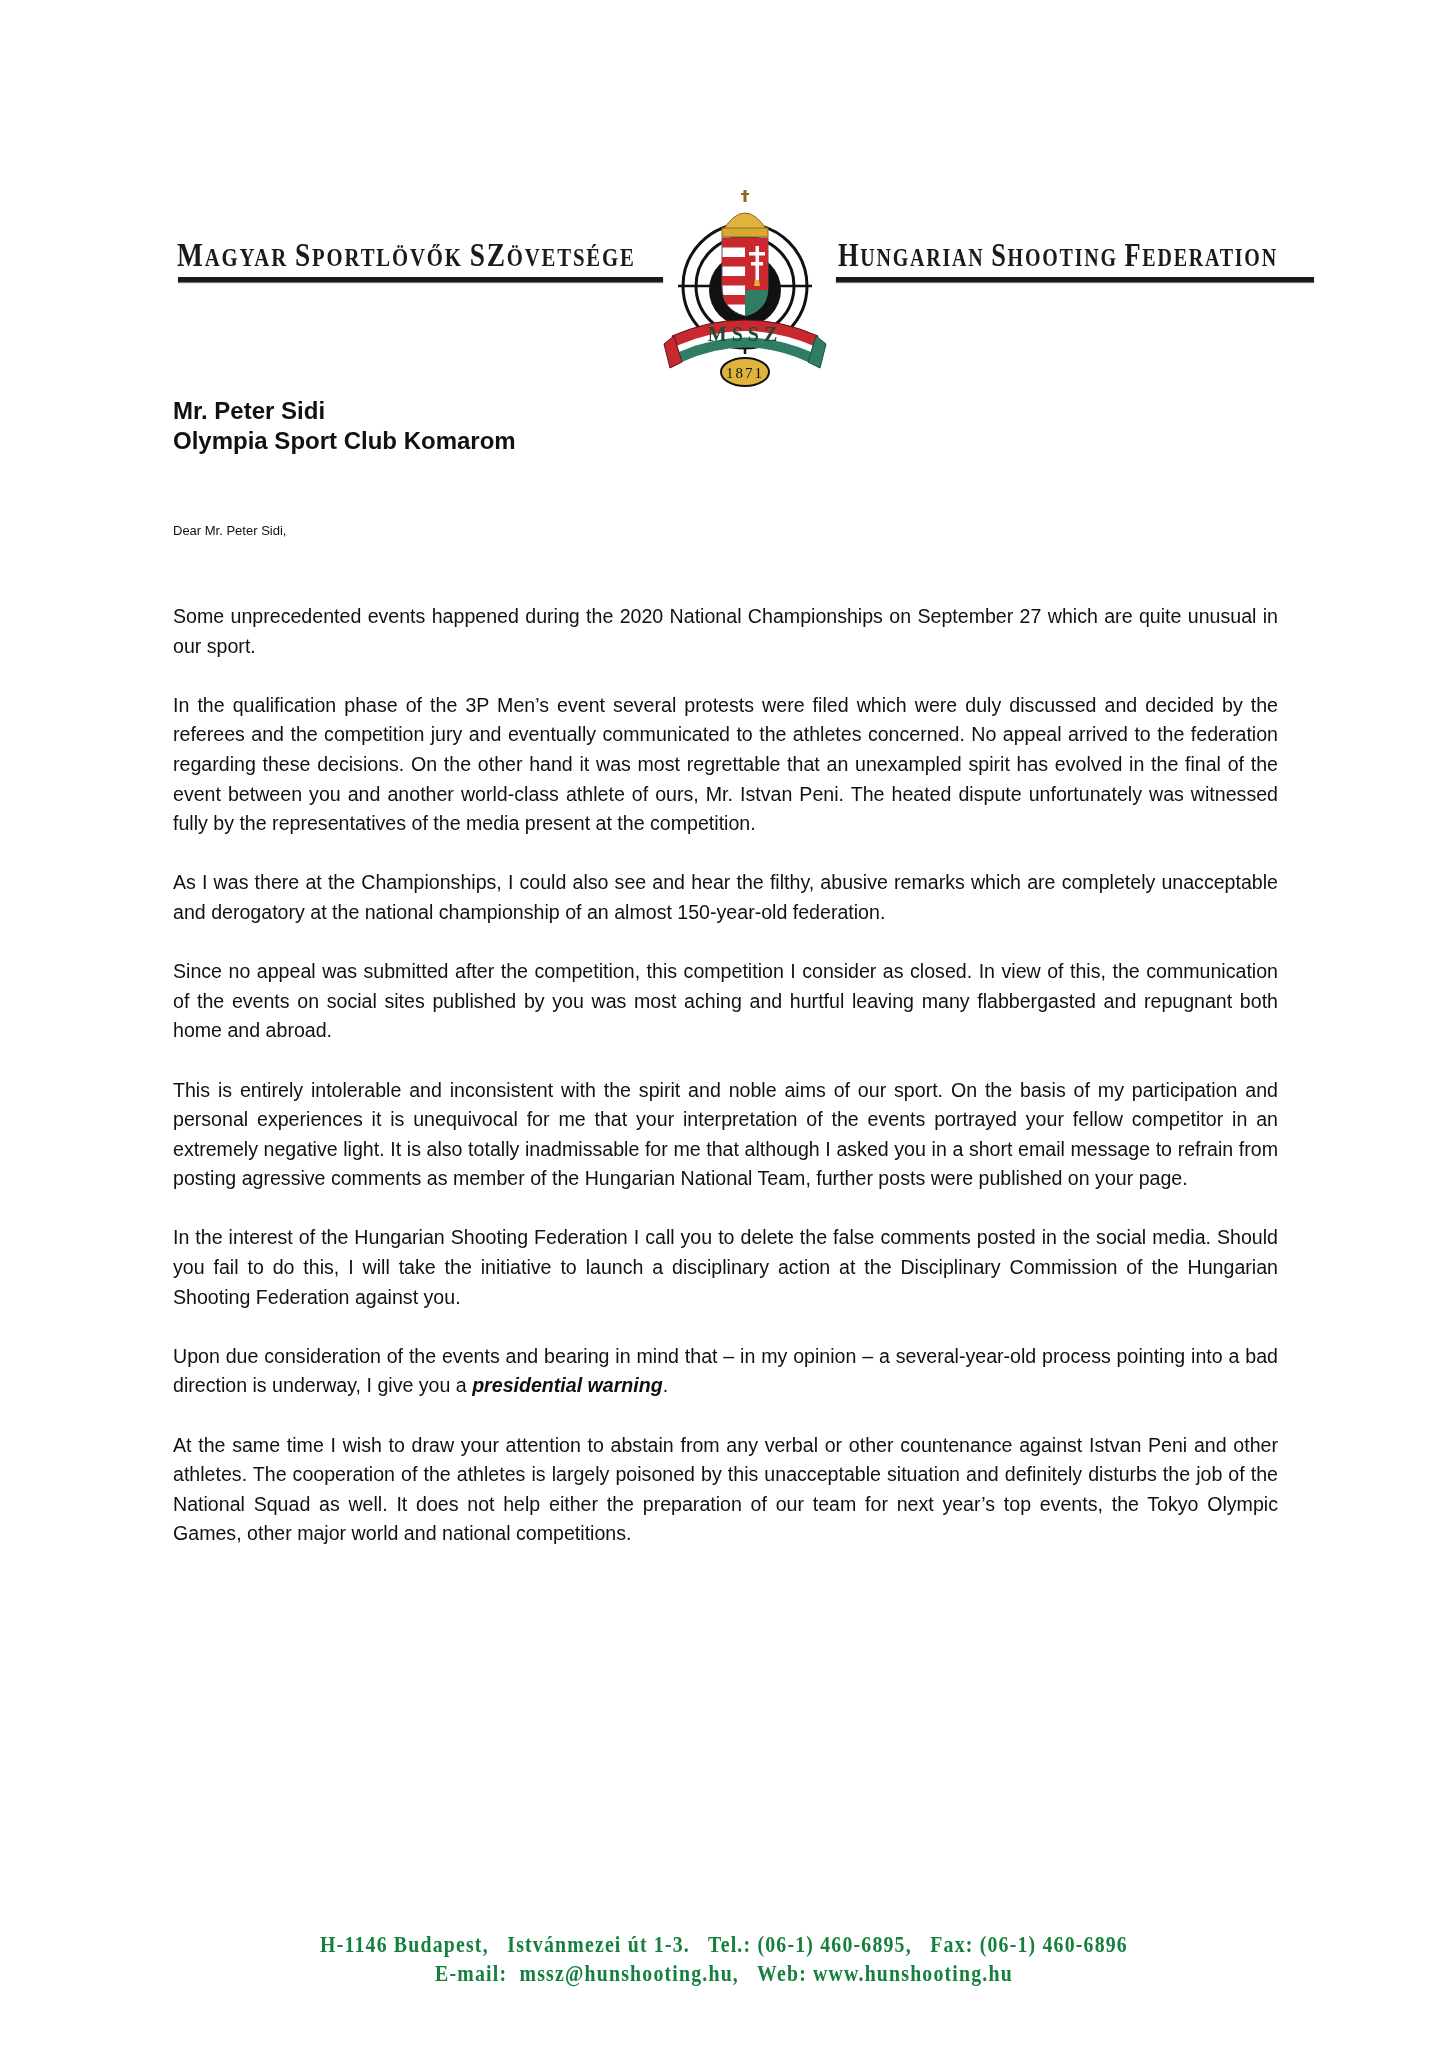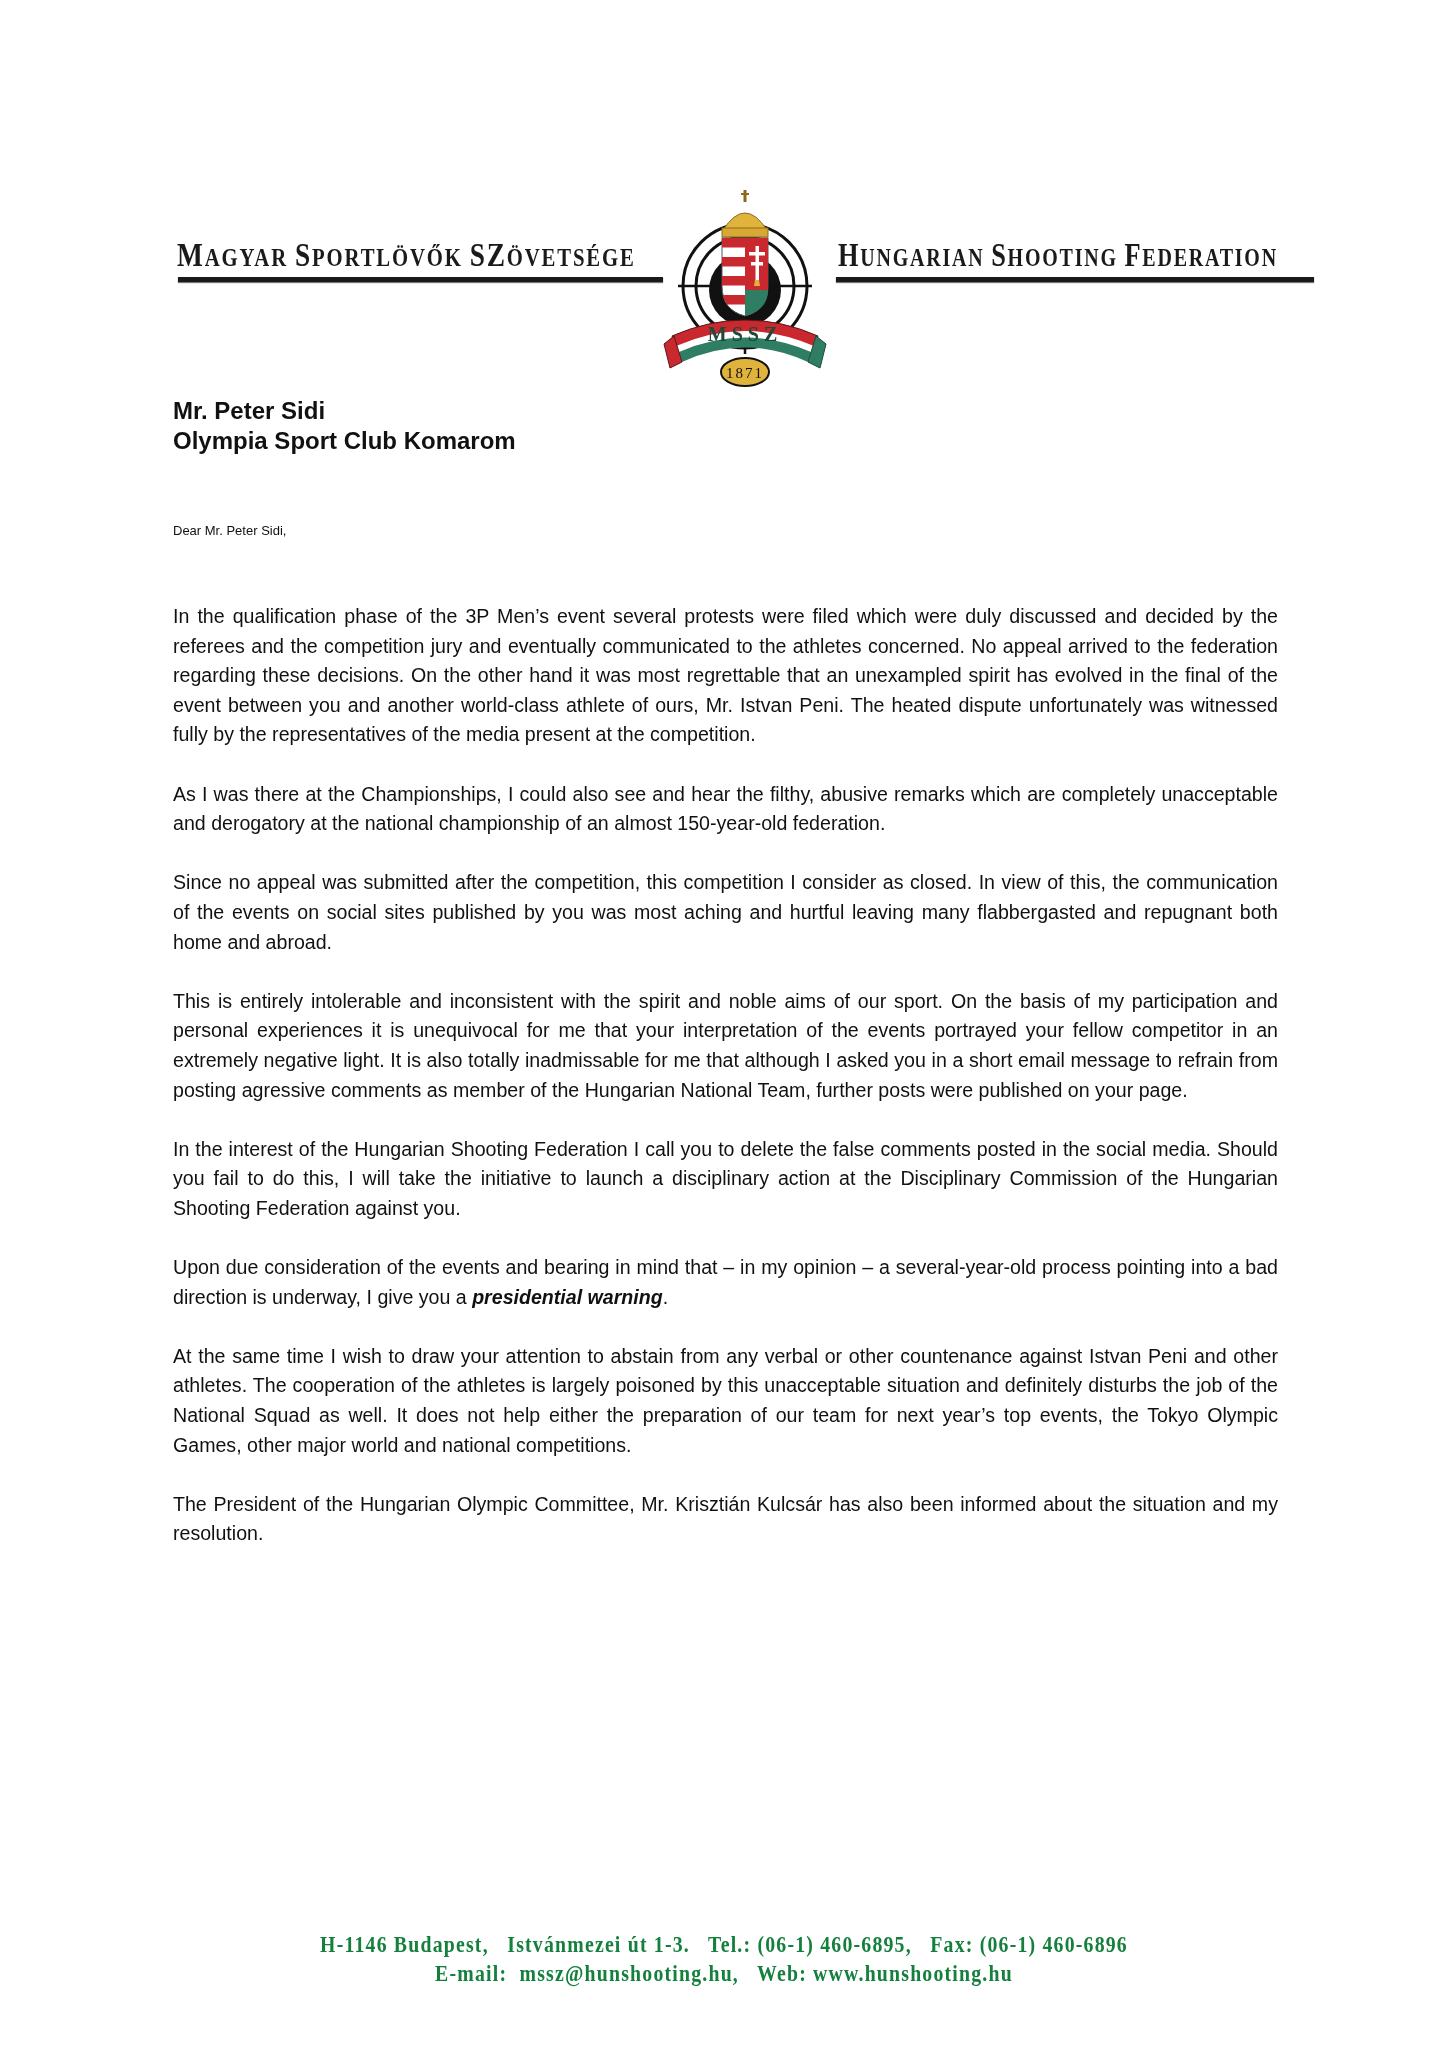--- a/index.html
+++ b/index.html
@@ -85,26 +85,26 @@
 </div>
 
 <div class="address">
   <div>Mr. Peter Sidi</div>
   <div>Olympia Sport Club Komarom</div>
 </div>
 
 <div class="salutation">Dear Mr. Peter Sidi,</div>
 
 <div class="letter-body">
+  <p>Some unprecedented events happened during the 2020 National Championships on September 27 which are quite unusual in our sport.</p>
   <p>In the qualification phase of the 3P Men’s event several protests were filed which were duly discussed and decided by the referees and the competition jury and eventually communicated to the athletes concerned. No appeal arrived to the federation regarding these decisions. On the other hand it was most regrettable that an unexampled spirit has evolved in the final of the event between you and another world-class athlete of ours, Mr. Istvan Peni. The heated dispute unfortunately was witnessed fully by the representatives of the media present at the competition.</p>
   <p>As I was there at the Championships, I could also see and hear the filthy, abusive remarks which are completely unacceptable and derogatory at the national championship of an almost 150-year-old federation.</p>
   <p>Since no appeal was submitted after the competition, this competition I consider as closed. In view of this, the communication of the events on social sites published by you was most aching and hurtful leaving many flabbergasted and repugnant both home and abroad.</p>
   <p>This is entirely intolerable and inconsistent with the spirit and noble aims of our sport. On the basis of my participation and personal experiences it is unequivocal for me that your interpretation of the events portrayed your fellow competitor in an extremely negative light. It is also totally inadmissable for me that although I asked you in a short email message to refrain from posting agressive comments as member of the Hungarian National Team, further posts were published on your page.</p>
   <p>In the interest of the Hungarian Shooting Federation I call you to delete the false comments posted in the social media. Should you fail to do this, I will take the initiative to launch a disciplinary action at the Disciplinary Commission of the Hungarian Shooting Federation against you.</p>
   <p><span>Upon due consideration of the events and bearing in mind that – in my opinion – a several-year-old process pointing into a bad direction is underway, I give you a </span><em class="bolditalic">presidential warning</em><span>.</span></p>
   <p>At the same time I wish to draw your attention to abstain from any verbal or other countenance against Istvan Peni and other athletes. The cooperation of the athletes is largely poisoned by this unacceptable situation and definitely disturbs the job of the National Squad as well. It does not help either the preparation of our team for next year’s top events, the Tokyo Olympic Games, other major world and national competitions.</p>
-  <p>The President of the Hungarian Olympic Committee, Mr. Krisztián Kulcsár has also been informed about the situation and my resolution.</p>
 </div>
 
 <div class="footer">
   <div class="footer-line">H-1146 Budapest,   Istvánmezei út 1-3.   Tel.: (06-1) 460-6895,   Fax: (06-1) 460-6896</div>
   <div class="footer-line">E-mail:  mssz@hunshooting.hu,   Web: www.hunshooting.hu</div>
 </div>
 
 </body></html>

